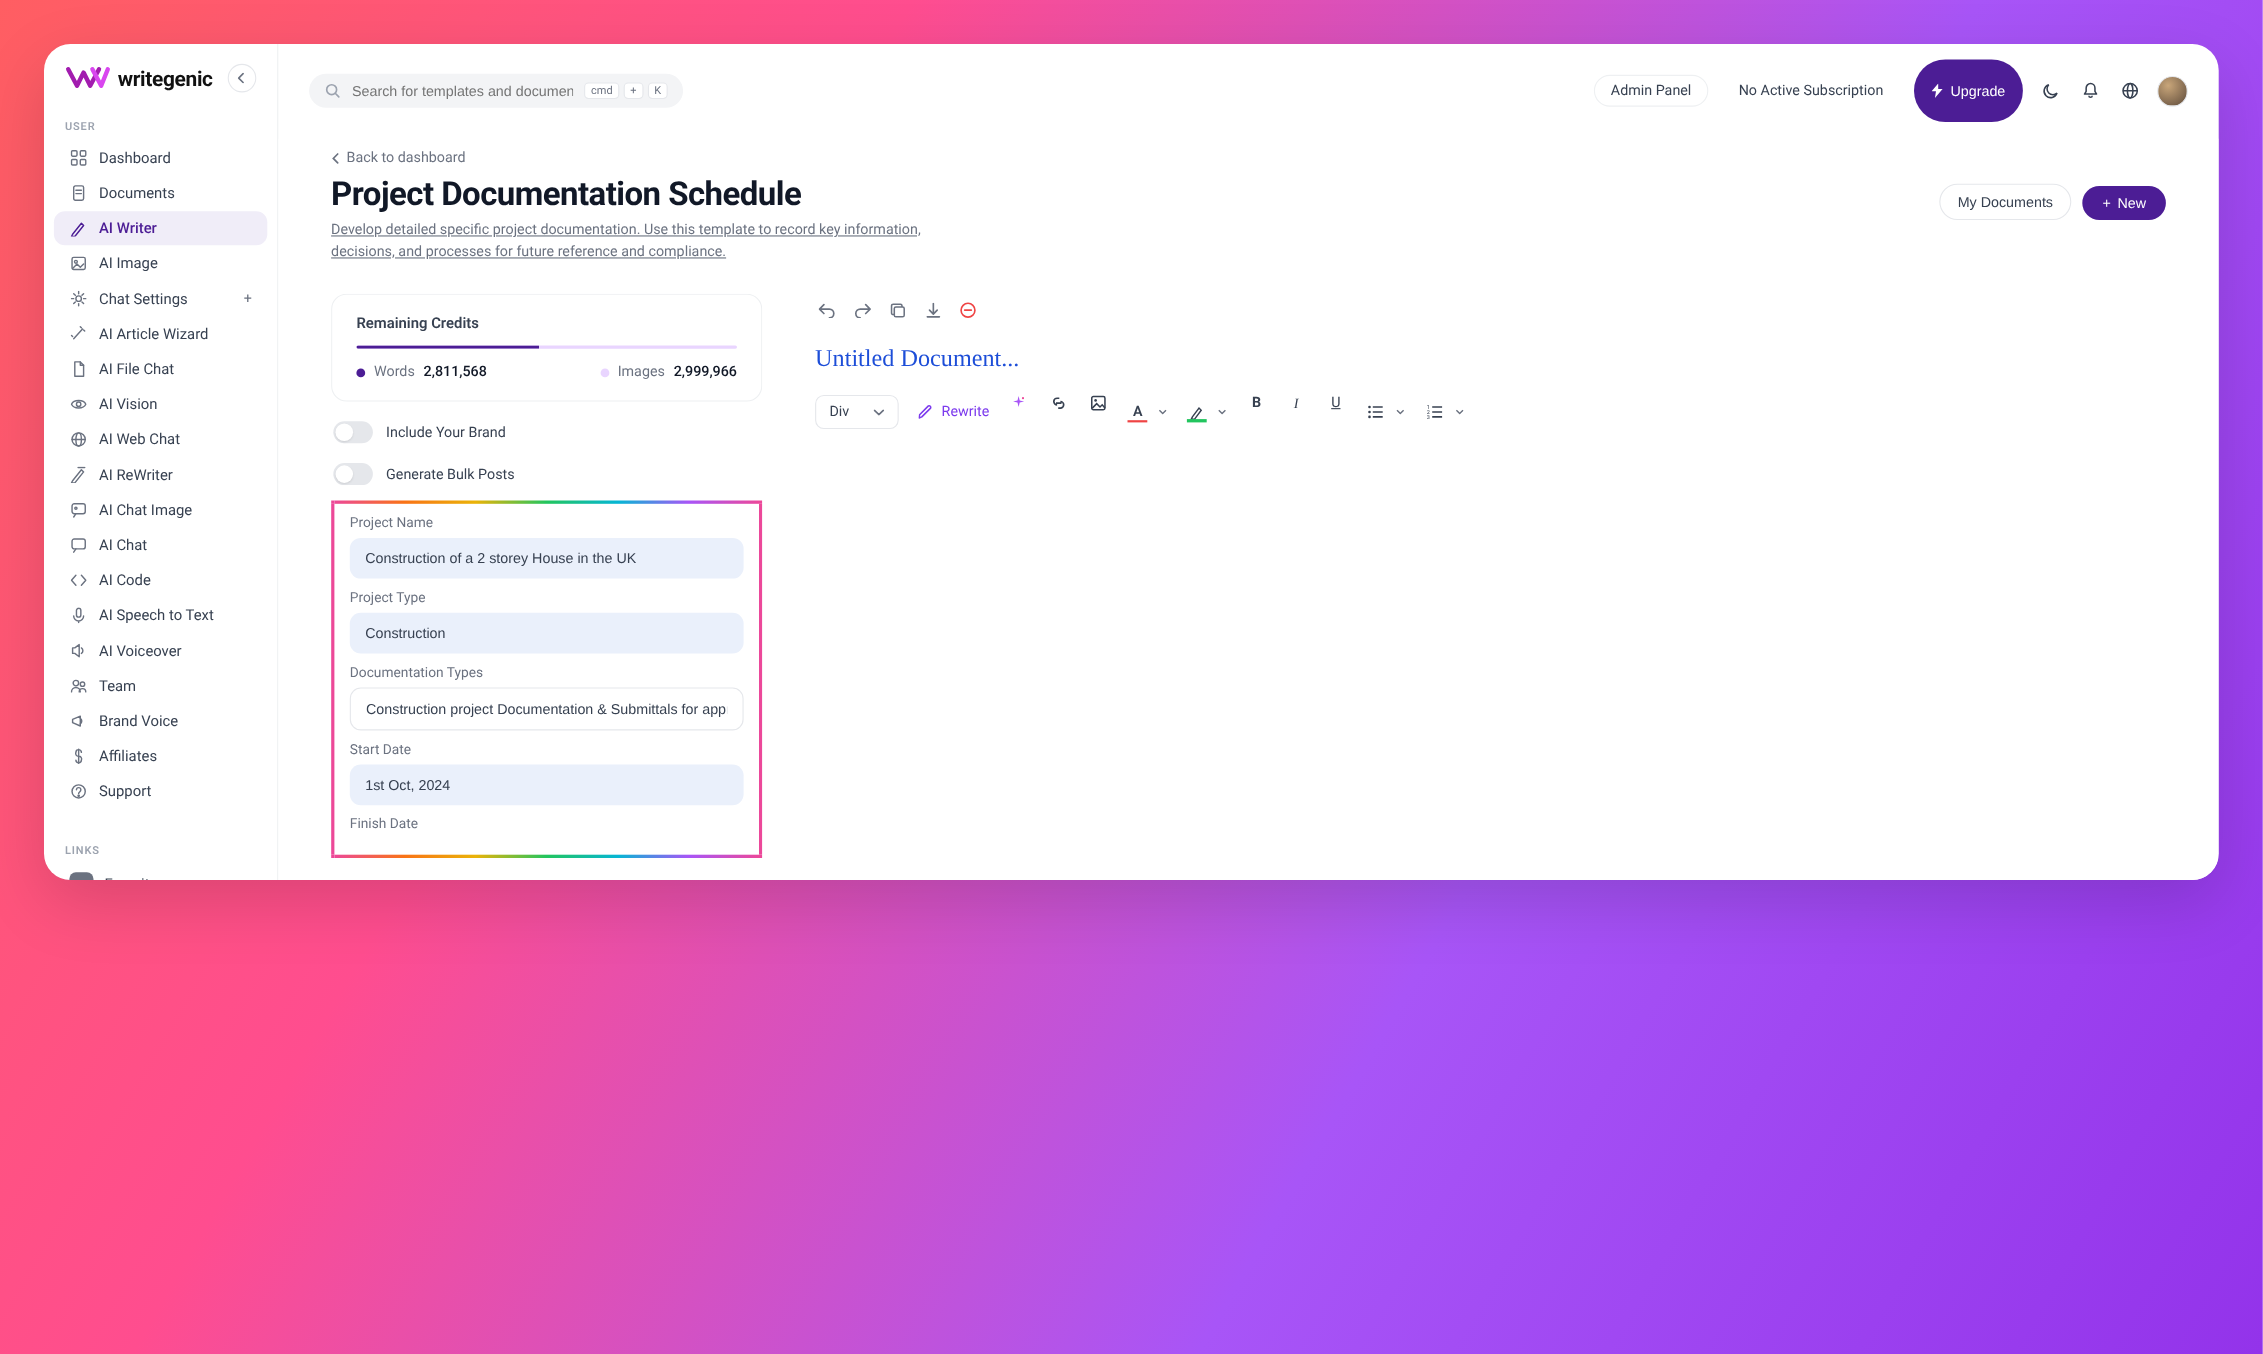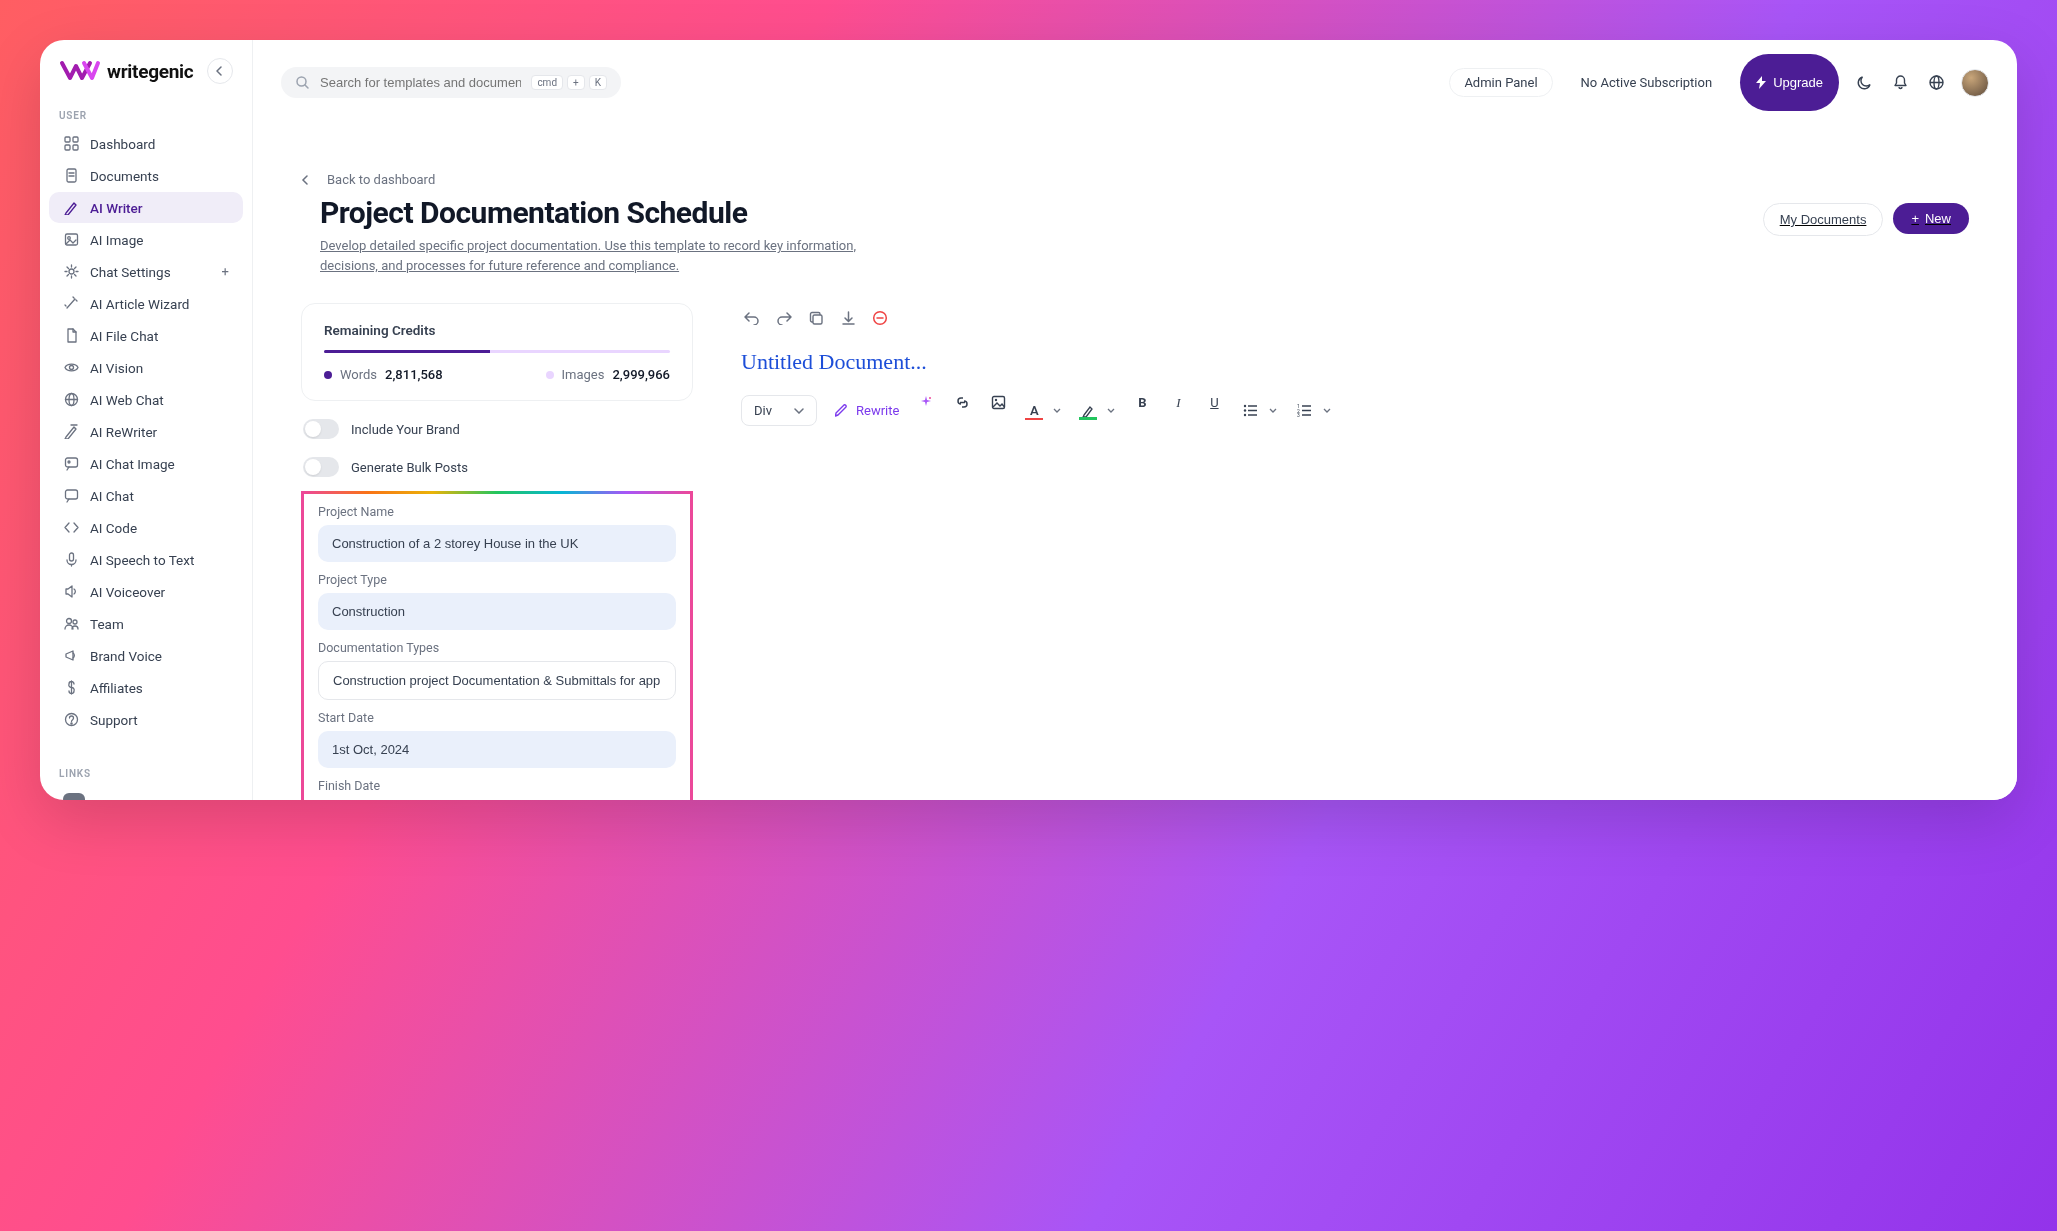--- a/index.html
+++ b/index.html
@@ -92,25 +92,25 @@
 .top-link.bordered { border:1px solid #eef0f2; }
 .upgrade-btn {
   background:#4c1d95; color:#fff; border:none;
   padding:21px 16px; border-radius:999px; font-size:13px;
   display:flex; align-items:center; gap:6px; cursor:pointer; font-weight:500;
 }
 .icon-btn { width:22px; height:22px; display:flex; align-items:center; justify-content:center; cursor:pointer; color:#374151;}
 .avatar { width:28px; height:28px; border-radius:50%; background: radial-gradient(circle at 35% 30%, #c9a67a, #5d4a3a); border:1px solid #e5e7eb;}
 
 .content { flex:1; padding: 10px 48px 0; overflow:hidden; background:#fff;}
-.back-link { display:flex; align-items:center; gap:16px; color:#6b7280; font-size:13px; cursor:pointer; margin-bottom:8px;margin-top:36px;}
-.page-head { display:flex; justify-content:space-between; align-items:flex-start; gap:20px;margin-left:19px;}
+.back-link { display:flex; align-items:center; gap:4px; color:#6b7280; font-size:13px; cursor:pointer; margin-bottom:8px;}
+.page-head { display:flex; justify-content:space-between; align-items:flex-start; gap:20px;}
 .page-title { font-size:30px; font-weight:700; color:#111827; letter-spacing:-0.5px;}
 .page-desc { font-size:13px; color:#6b7280; margin-top:6px; max-width:580px; line-height:1.5;text-decoration:underline;}
-.page-actions { display:flex; gap:10px; align-items:flex-start; margin-top:8px;text-decoration:underline;}
+.page-actions { display:flex; gap:10px; align-items:flex-end; margin-top:8px;}
 .btn-outline { border:1px solid #e5e7eb; background:#fff; padding:8px 16px; border-radius:999px; font-size:13px; cursor:pointer; color:#374151;}
 .btn-primary { background:#4c1d95; color:#fff; border:none; padding:8px 18px; border-radius:999px; font-size:13px; display:flex; align-items:center; gap:6px; cursor:pointer; font-weight:500;}
 
 .workspace { display:flex; gap:48px; margin-top:28px; height: calc(100% - 140px);}
 
 .form-panel { width: 392px; flex-shrink:0; overflow:hidden;}
 .credits-card {
   border:1px solid #eef0f2; border-radius:14px; padding:18px 22px;
 }
 .credits-title { font-size:13.5px; font-weight:600; color:#374151; margin-bottom:12px;}

